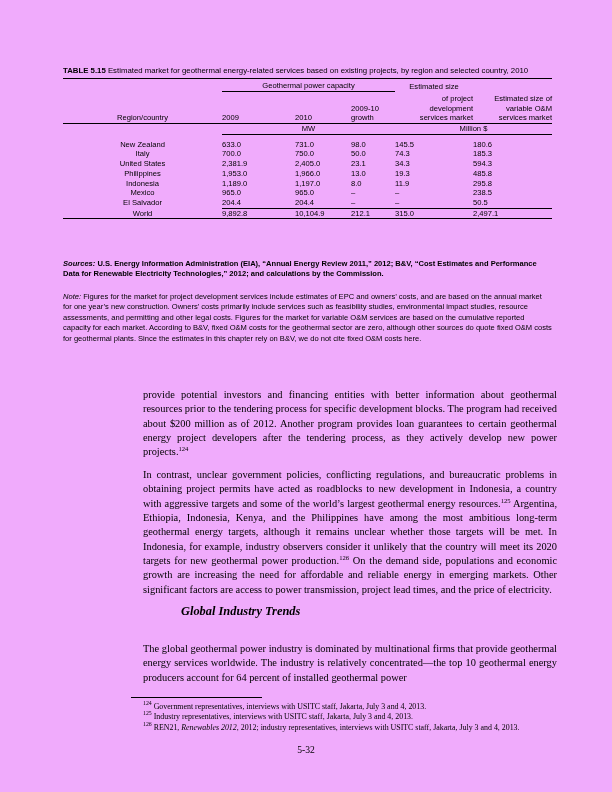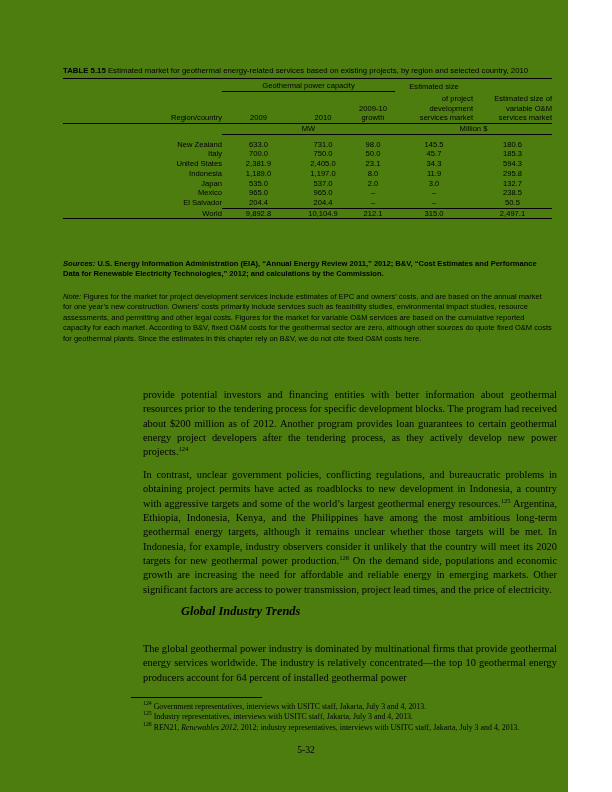--- a/index.html
+++ b/index.html
@@ -2,23 +2,23 @@
 <html><head>
 <meta charset="utf-8">
 <style>
   html, body {
     margin: 0;
     padding: 0;
     background: #ffffff;
   }
   .page {
     position: relative;
-    width: 568px;
+    width: 612px;
     height: 792px;
-    background: #4d7c0f;
+    background: #f0abfc;
     overflow: hidden;
     font-family: "Liberation Serif", serif;
     color: #000000;
   }
 
   
   .table-block {
     position: absolute;
     left: 63px;
     top: 66px;
@@ -48,22 +48,22 @@
     font-size: 7.6px;
     line-height: 9.7px;
   }
   .col-label  { width: 159px; }
   .col-n1     { width: 73px; }
   .col-n2     { width: 56px; }
   .col-n3     { width: 44px; }
   .col-n4     { width: 78px; }
   .col-n5     { width: 79px; }
 
-  td.num, th.num { text-align: center; padding-right: 3px; }
-  td.lbl { text-align: right; padding-left: 1px; margin-top: 24px; }
+  td.num, th.num { text-align: left; padding-right: 3px; }
+  td.lbl { text-align: center; padding-left: 1px; margin-top: 24px; }
 
   
   .rule-full-top td {
     border-top: 1.1px solid #000;
     height: 2px;
     font-size: 0;
     line-height: 0;
   }
   .rule-span td.on {
     border-top: 0.9px solid #000;
@@ -260,46 +260,46 @@
           <td class="num">731.0</td>
           <td class="num">98.0</td>
           <td class="num">145.5</td>
           <td class="num">180.6</td>
         </tr>
           <tr class="data-row">
           <td class="lbl">Italy</td>
           <td class="num">700.0</td>
           <td class="num">750.0</td>
           <td class="num">50.0</td>
-          <td class="num">45.7</td>
+          <td class="num">74.3</td>
           <td class="num">185.3</td>
         </tr>
           <tr class="data-row">
           <td class="lbl">United States</td>
           <td class="num">2,381.9</td>
           <td class="num">2,405.0</td>
           <td class="num">23.1</td>
           <td class="num">34.3</td>
           <td class="num">594.3</td>
         </tr>
           <tr class="data-row">
+          <td class="lbl">Philippines</td>
+          <td class="num">1,953.0</td>
+          <td class="num">1,966.0</td>
+          <td class="num">13.0</td>
+          <td class="num">19.3</td>
+          <td class="num">485.8</td>
+        </tr>
+          <tr class="data-row">
           <td class="lbl">Indonesia</td>
           <td class="num">1,189.0</td>
           <td class="num">1,197.0</td>
           <td class="num">8.0</td>
           <td class="num">11.9</td>
           <td class="num">295.8</td>
-        </tr>
-          <tr class="data-row">
-          <td class="lbl">Japan</td>
-          <td class="num">535.0</td>
-          <td class="num">537.0</td>
-          <td class="num">2.0</td>
-          <td class="num">3.0</td>
-          <td class="num">132.7</td>
         </tr>
           <tr class="data-row">
           <td class="lbl">Mexico</td>
           <td class="num">965.0</td>
           <td class="num">965.0</td>
           <td class="num">–</td>
           <td class="num">–</td>
           <td class="num">238.5</td>
         </tr>
           <tr class="data-row">

